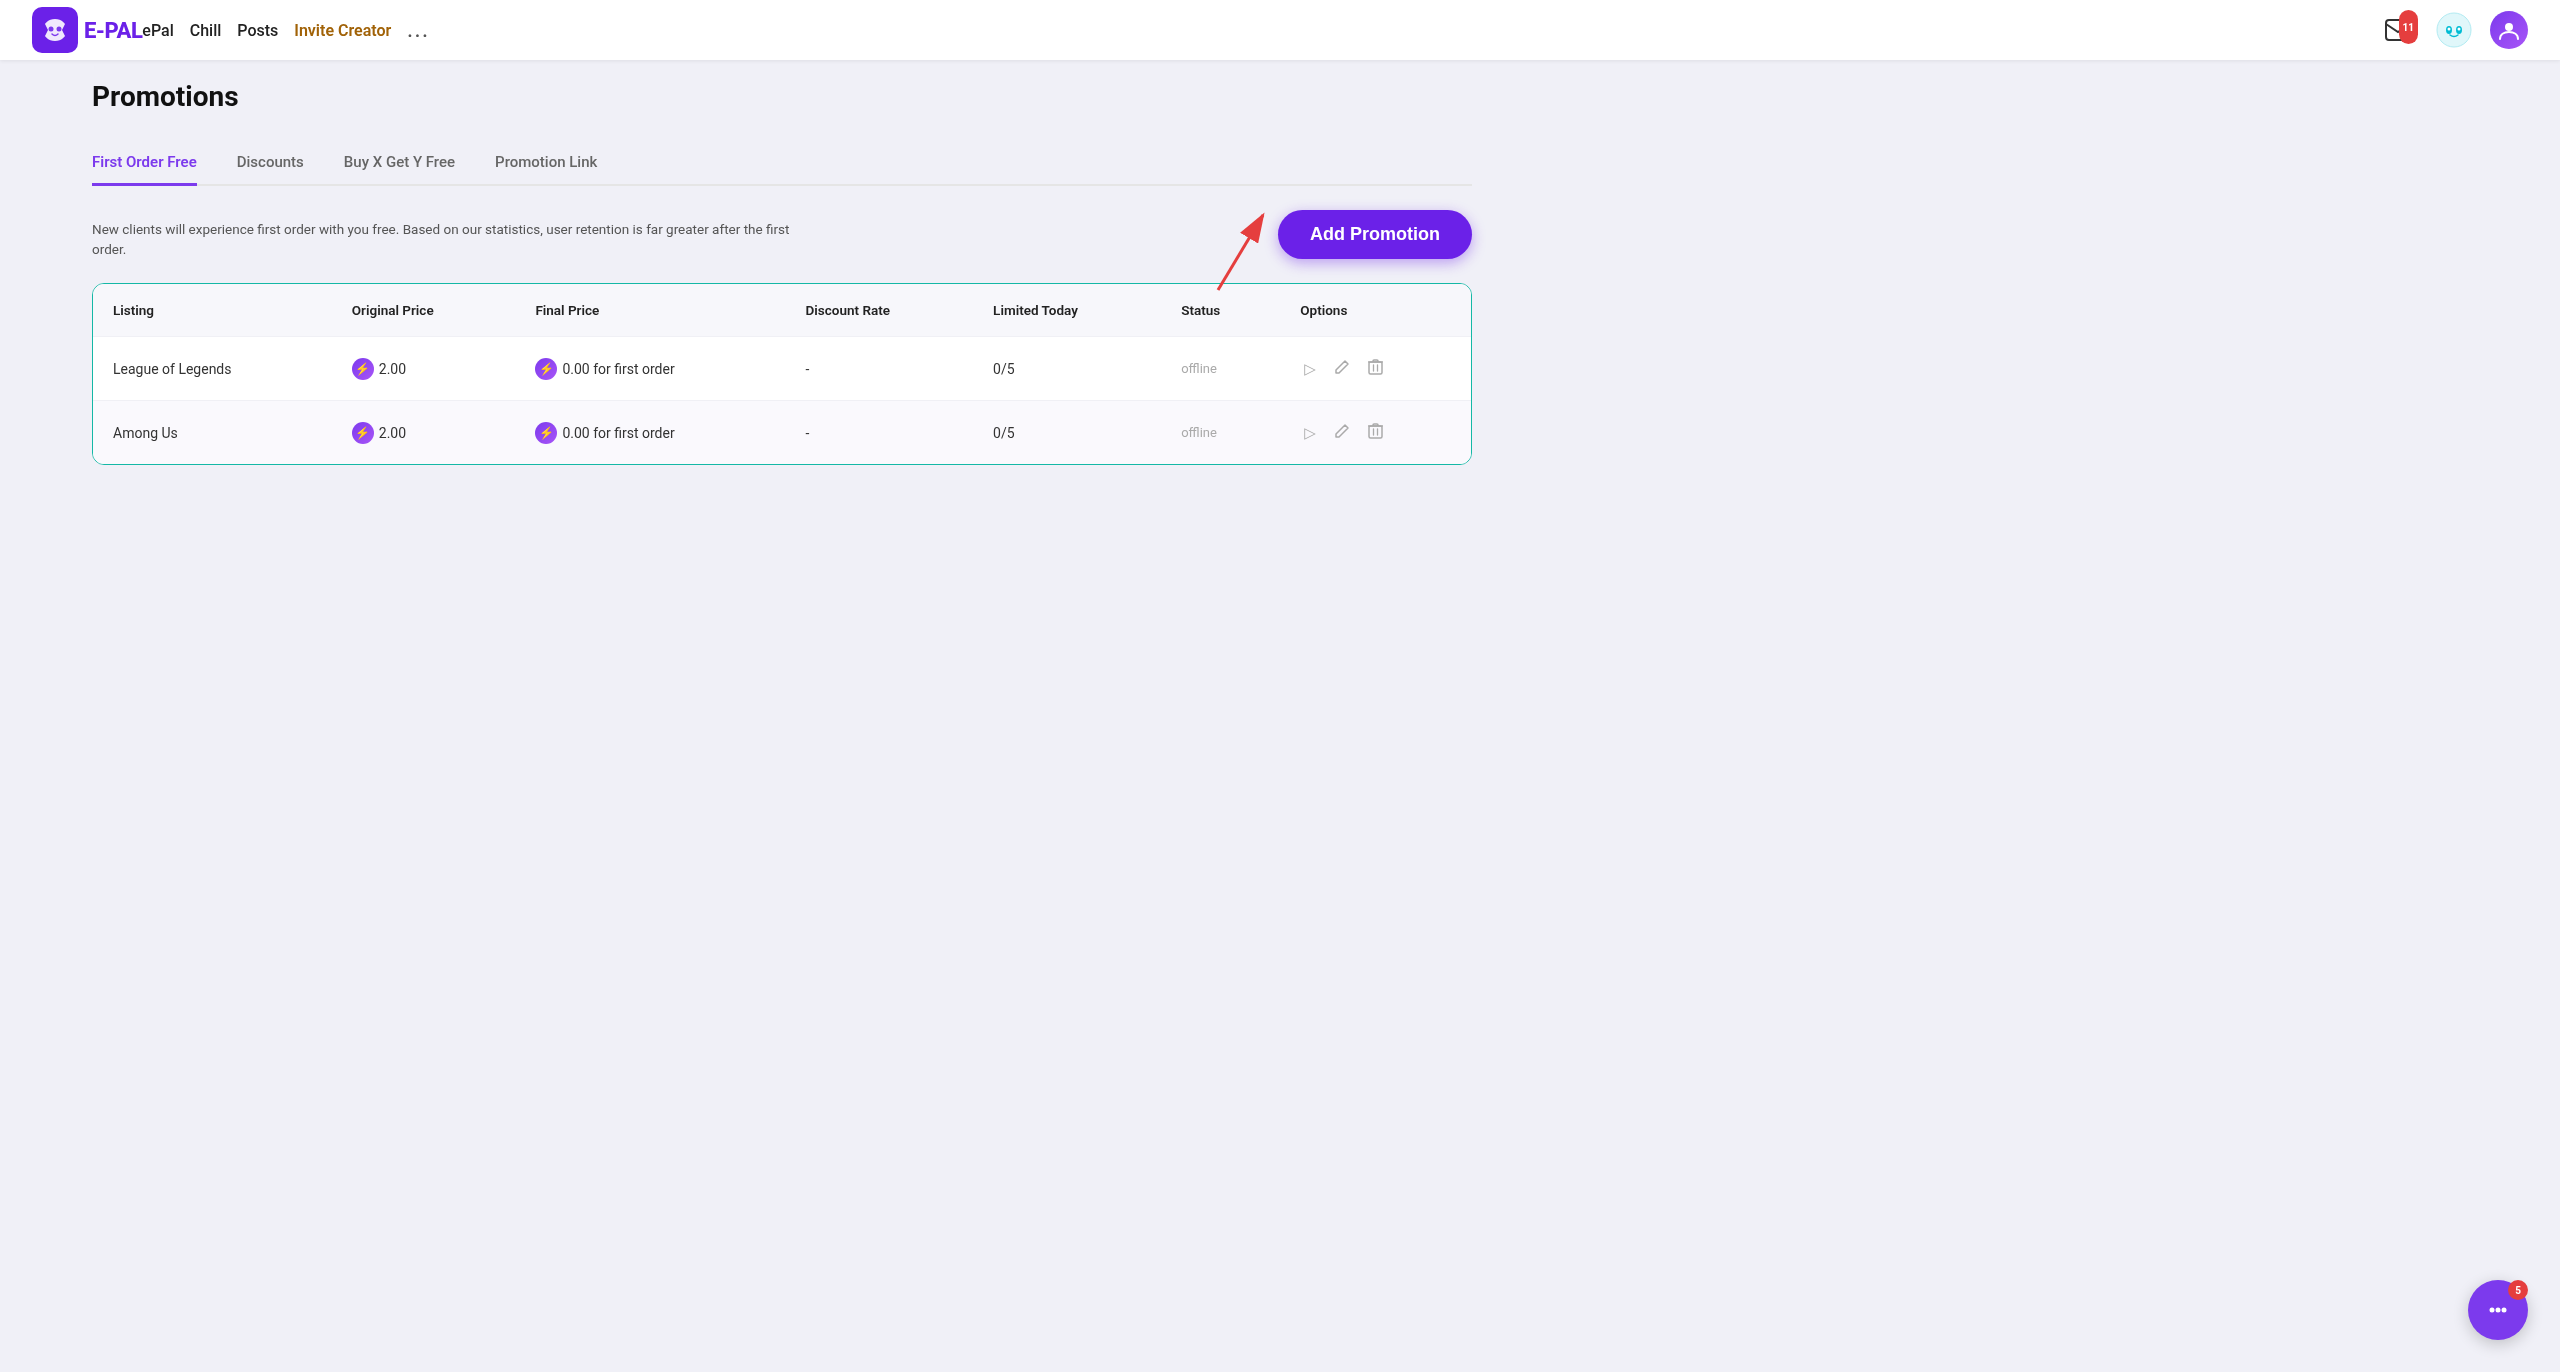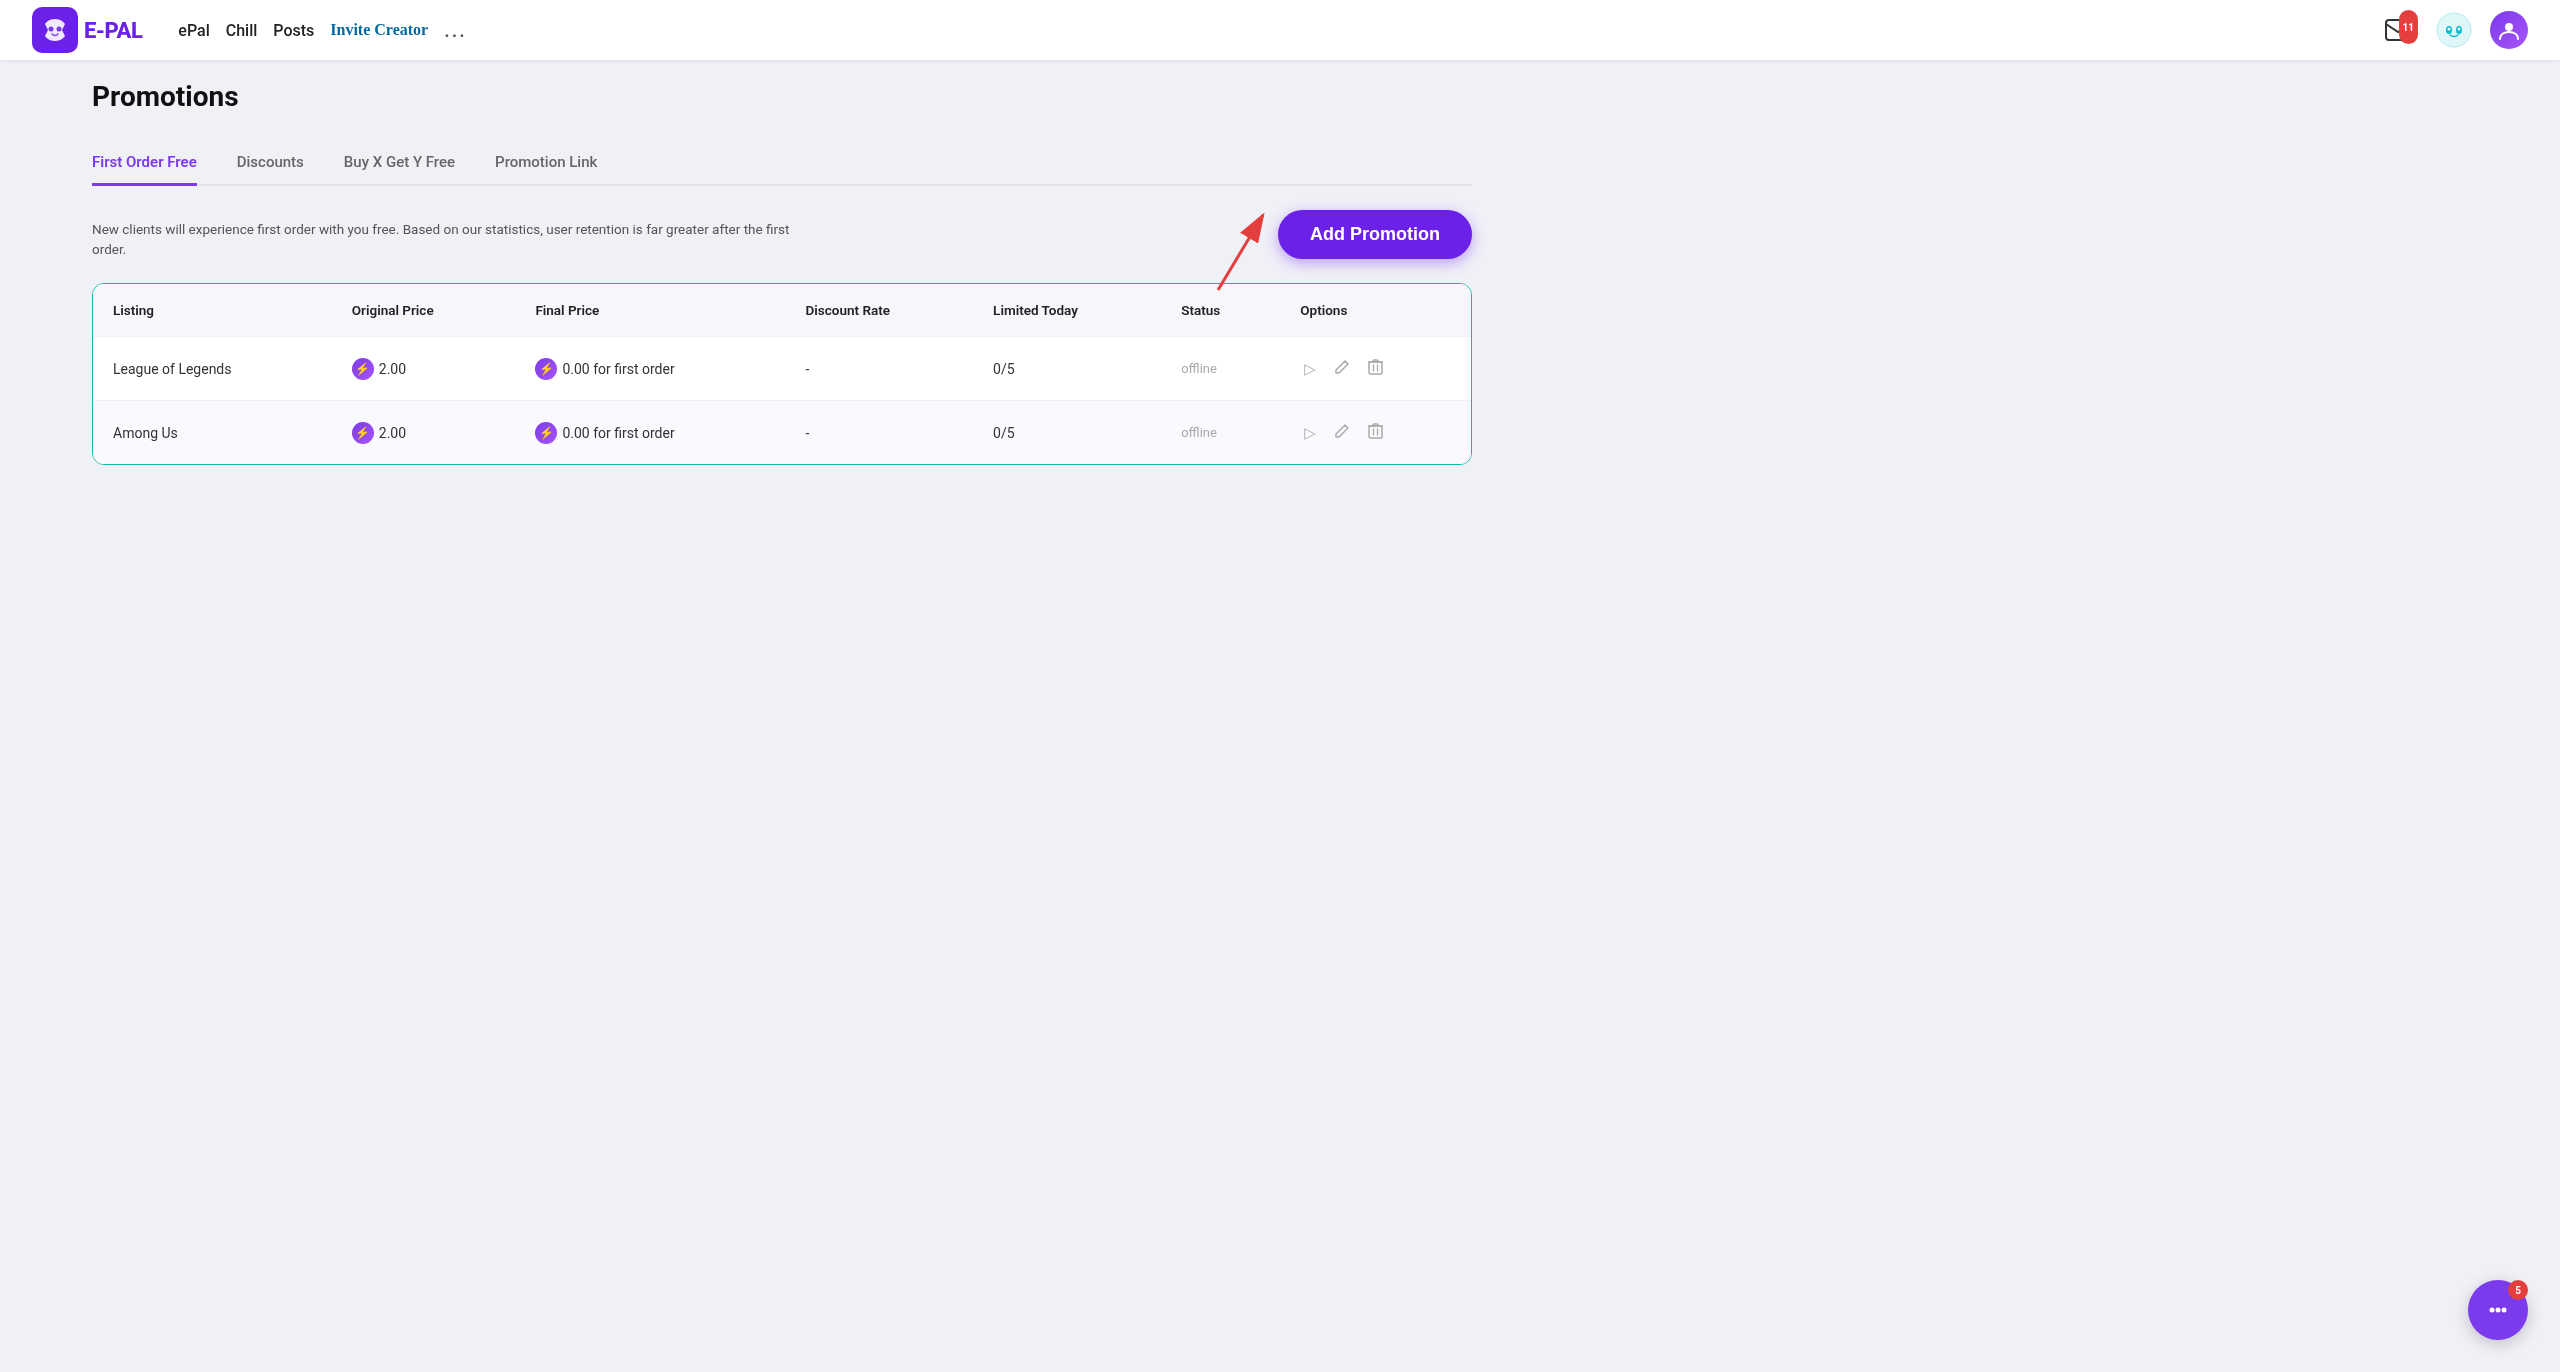--- a/index.html
+++ b/index.html
@@ -16,21 +16,20 @@
       align-items: center;
       padding: 0 32px;
       height: 60px;
       box-shadow: 0 1px 4px rgba(0,0,0,0.08);
       position: relative;
       z-index: 10;
     }
     .logo {
       display: flex;
       align-items: center;
-      margin-right: 36px;
       text-decoration: none;
     }
     .logo-icon {
       width: 46px;
       height: 46px;
       background: #6b21e8;
       border-radius: 10px;
       display: flex;
       align-items: center;
       justify-content: center;
@@ -49,23 +48,22 @@
       flex: 1;
     }
     .nav-link {
       font-size: 16px;
       color: #222;
       text-decoration: none;
       font-weight: 500;
       cursor: pointer;
     }
     .nav-link.active {
-      color: #0369a1;
+      color: #a16207;
       font-weight: 600;
-      font-family: Liberation Serif, serif;
     }
     .nav-more {
       font-size: 20px;
       color: #555;
       cursor: pointer;
       letter-spacing: 2px;
     }
     .nav-right {
       display: flex;
       align-items: center;

